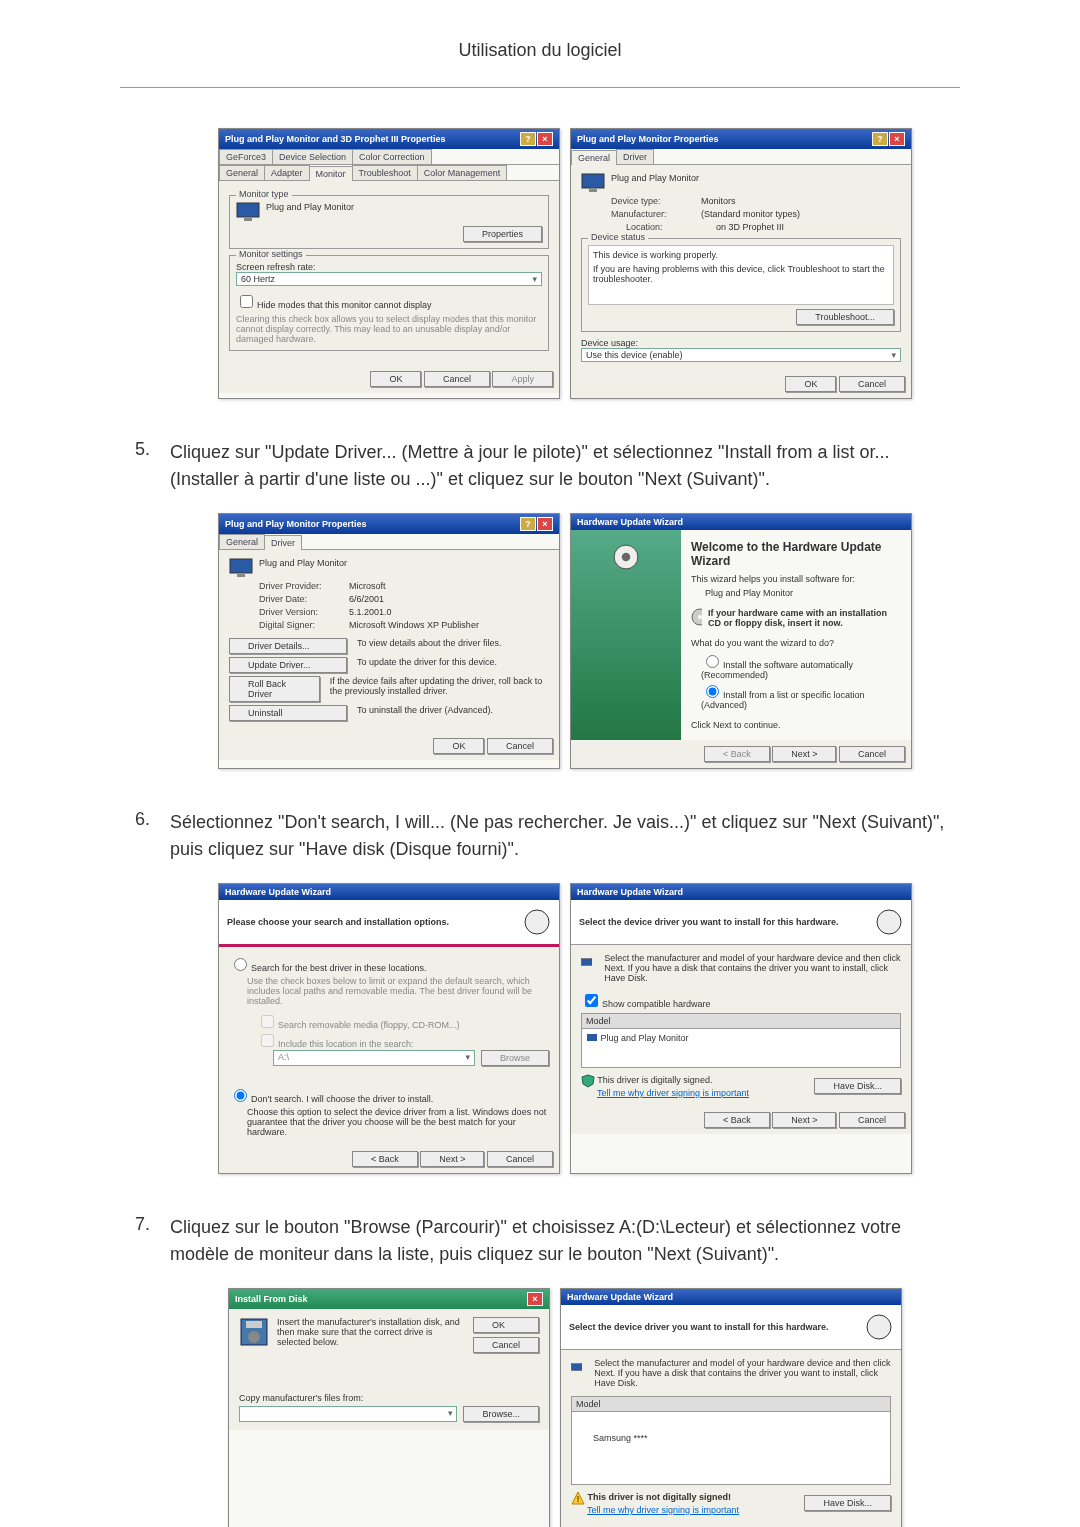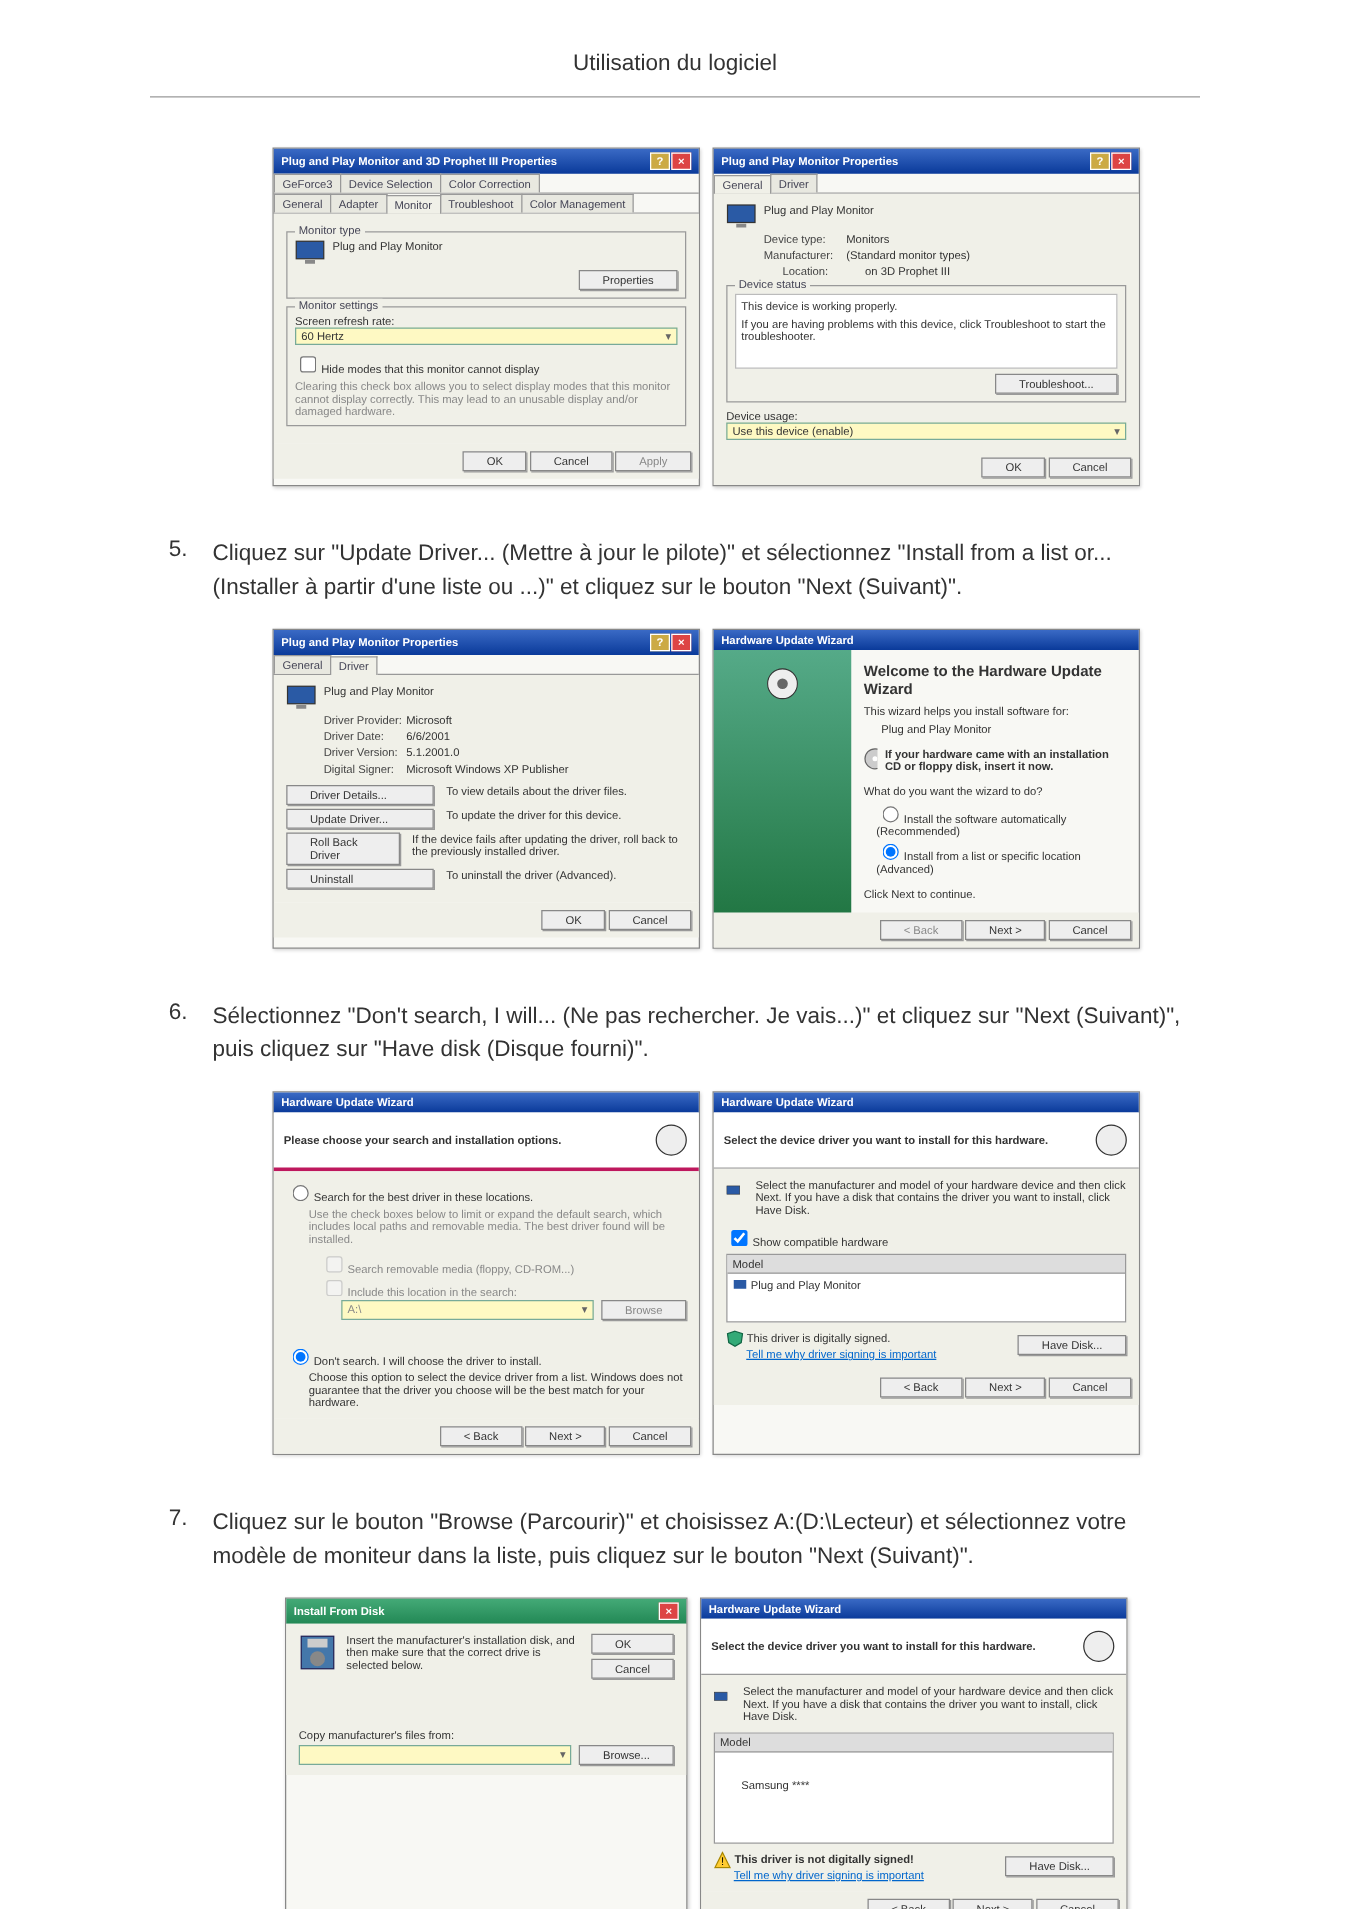--- a/index.html
+++ b/index.html
@@ -1,39 +1,39 @@
 <!DOCTYPE html>
 <html><head>
 <meta charset="utf-8">
 <style>
 body{margin:0;font-family:Arial,sans-serif;background:#fff;display:flex;justify-content:center;}
 .page{width:1080px;background:#fff;padding:40px 0;}
-.header-title{text-align:center;font-size:18px;color:#333;padding-bottom:16px;border-bottom:1px solid #999;margin:0 120px 40px;}
+.header-title{text-align:center;font-size:18px;color:#333;padding-bottom:26px;border-bottom:1px solid #999;margin:0 120px 40px;}
 .step-row{display:flex;margin:0 120px 40px;gap:20px;}
 .step-num{width:30px;font-size:18px;color:#333;flex-shrink:0;text-align:right;}
 .step-body{flex:1;}
 .step-text{font-size:18px;color:#333;line-height:1.5;margin-bottom:20px;}
 .shot-pair{display:flex;gap:10px;justify-content:center;}
 .dlg{border:1px solid #888;background:#f8f8f4;font-size:9px;color:#333;box-shadow:1px 1px 3px rgba(0,0,0,.2);}
 .dlg-title{background:linear-gradient(#3a6ac5,#0a3a9a);color:#fff;padding:3px 6px;font-weight:bold;display:flex;justify-content:space-between;align-items:center;}
 .winbtns{display:flex;gap:1px;}
 .winbtn{width:14px;height:12px;border:1px solid #fff;background:#ca4;display:flex;align-items:center;justify-content:center;font-size:9px;}
 .winbtn.red{background:#d44;}
 .dlg-body{padding:8px 10px;background:#f0f0e8;}
 .tabs{display:flex;font-size:9px;border-bottom:1px solid #999;}
 .tab{border:1px solid #999;border-bottom:none;padding:2px 6px;background:#e8e8e0;margin-right:-1px;color:#445;}
 .tab.active{background:#f0f0e8;position:relative;top:1px;}
 .group{border:1px solid #999;padding:6px;margin:6px 0;position:relative;}
 .group-label{position:absolute;top:-7px;left:6px;background:#f0f0e8;padding:0 3px;color:#445;}
 .btn{border:1px solid #888;background:#eee;padding:2px 18px;font-size:9px;display:inline-block;box-shadow:1px 1px #999;}
 .dlg-bot{text-align:right;padding:6px;background:#f0f0e8;}
 .icon-mon{width:24px;height:20px;display:inline-block;vertical-align:top;margin-right:6px;}
 .fld{display:flex;margin:3px 0;}
-.fld .k{width:66px;color:#444;}
-.sel{border:1px solid #7a9;background:#fef9c3;padding:1px 4px;display:flex;justify-content:space-between;}
+.fld .k{width:90px;color:#444;}
+.sel{border:1px solid #7a9;background:#ffffff;padding:1px 4px;display:flex;justify-content:space-between;}
 .chev{color:#666;}
 .radio,.chk{margin-right:4px;}
 .pale{color:#888;}
 .huw{display:flex;}
 .huw-side{width:110px;background:linear-gradient(#5a8,#274);display:flex;align-items:flex-start;justify-content:center;padding-top:10px;}
 .gear{width:34px;height:34px;}
 .huw-main{flex:1;padding:10px;font-size:9px;}
 .link{color:#06c;text-decoration:underline;}
 .ifd{background:linear-gradient(#4a7,#285);color:#fff;}
 </style>

